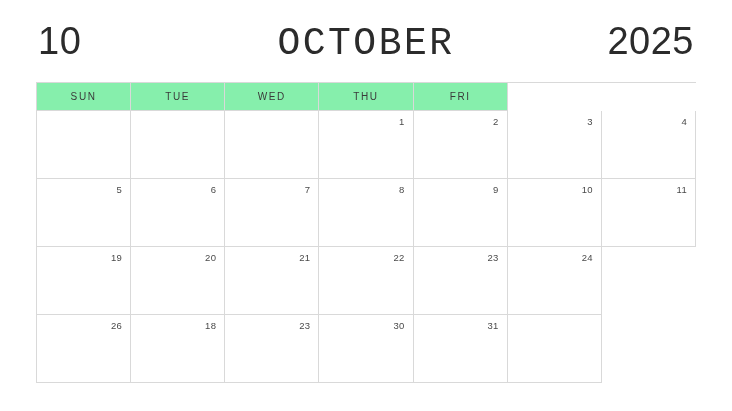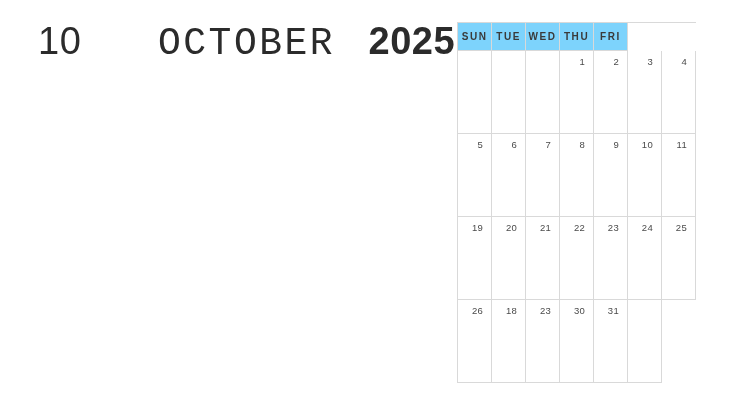--- a/index.html
+++ b/index.html
@@ -14,21 +14,21 @@
     overflow: hidden;
   }
   .page {
     position: relative;
     width: 732px;
     height: 411px;
     background: #ffffff;
     box-sizing: border-box;
     padding: 22px 36px 28px 36px;
     display: flex;
-    flex-direction: row;
+    flex-direction: column;
   }
   
   .cal-header {
     display: flex;
     align-items: baseline;
     justify-content: space-between;
     padding: 0 2px 0 2px;
     margin-bottom: 14px;
     height: 46px;
   }
@@ -49,21 +49,21 @@
     font-family: Liberation Mono, monospace;
     font-size: 38px;
     font-weight: 400;
     color: #2b2b2b;
     letter-spacing: 2.5px;
     line-height: 1;
   }
   .year {
     font-family: "Liberation Sans", sans-serif;
     font-size: 38px;
-    font-weight: 700;
+    font-weight: 400;
     color: #2b2b2b;
     letter-spacing: 0.5px;
     line-height: 1;
     flex: 0 0 auto;
     width: 120px;
     text-align: right;
   }
   
   .cal-grid {
     flex: 1 1 auto;
@@ -75,26 +75,26 @@
   }
   .weekday-row {
     display: grid;
     grid-template-columns: repeat(7, 1fr);
     height: 28px;
     flex: 0 0 auto;
   }
   .weekday-cell {
     border-right: 1px solid #d9d9d9;
     border-bottom: 1px solid #d9d9d9;
-    background: #7dd3fc;
+    background: #86efac;
     display: flex;
     align-items: center;
     justify-content: center;
     font-size: 10px;
-    font-weight: bold;
+    font-weight: normal;
     letter-spacing: 1.6px;
     color: #3a3a3a;
     box-sizing: border-box;
   }
   .week-row {
     display: grid;
     grid-template-columns: repeat(7, 1fr);
     flex: 1 1 0;
     min-height: 0;
   }
@@ -191,23 +191,20 @@
         </div>
       <div class="day-cell">
           <span class="day-num">22</span>
         </div>
       <div class="day-cell">
           <span class="day-num">23</span>
         </div>
       <div class="day-cell">
           <span class="day-num">24</span>
         </div>
-      <div class="day-cell">
-          <span class="day-num">25</span>
-        </div>
     </div>
 
     <div class="week-row">
       <div class="day-cell">
           <span class="day-num">26</span>
         </div>
       <div class="day-cell">
           <span class="day-num">18</span>
         </div>
       <div class="day-cell">

